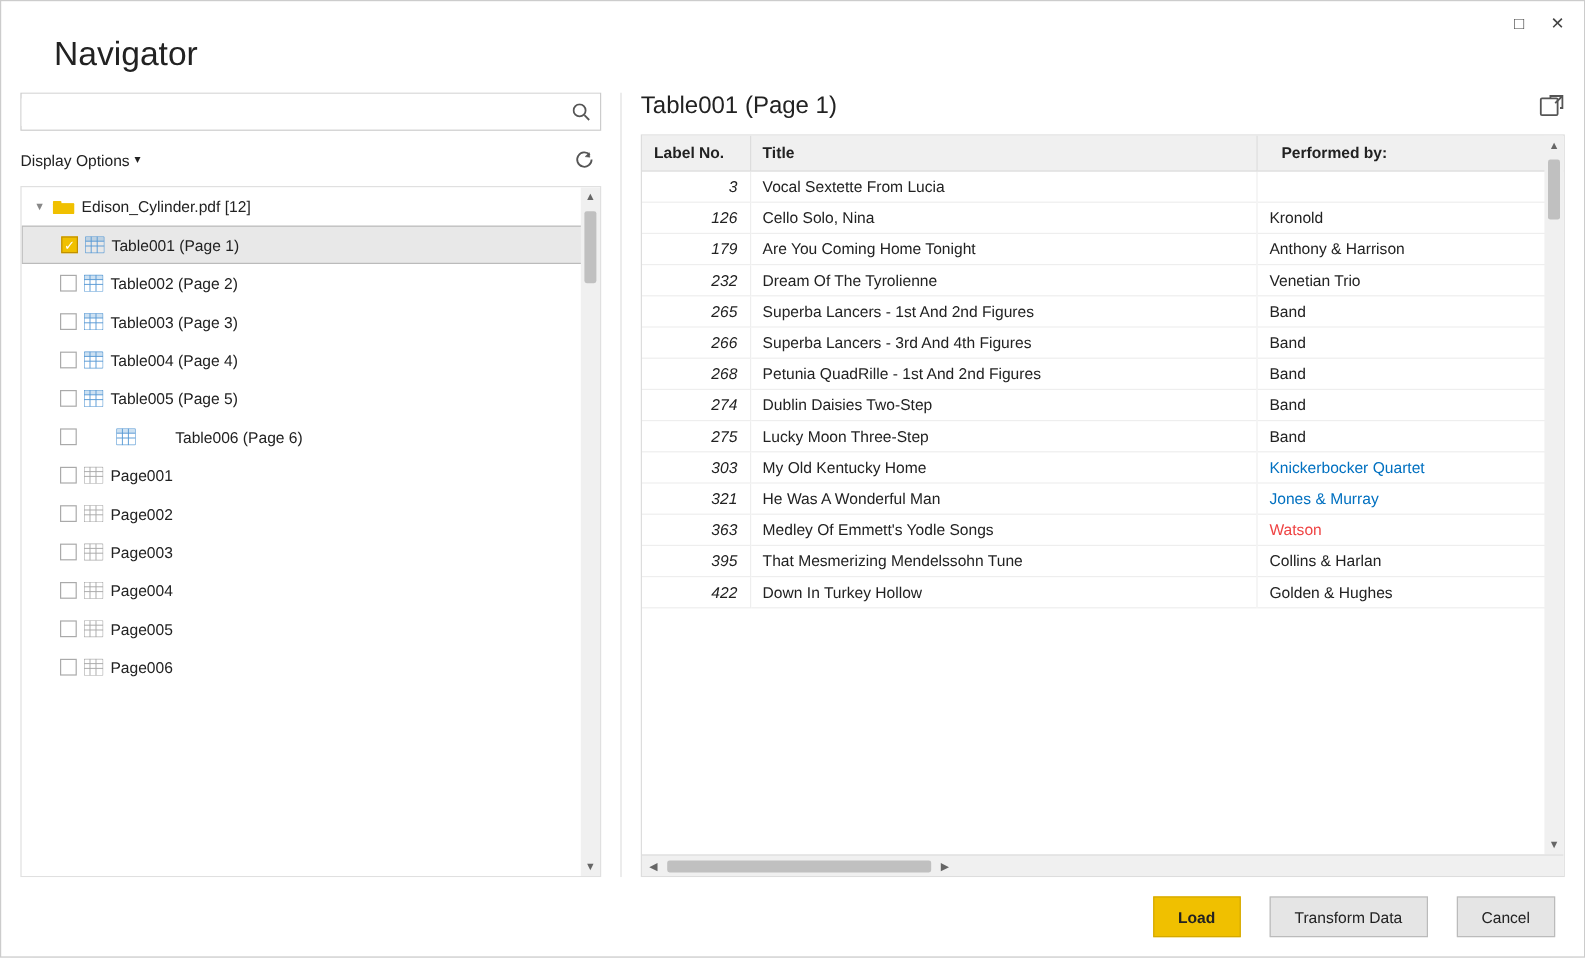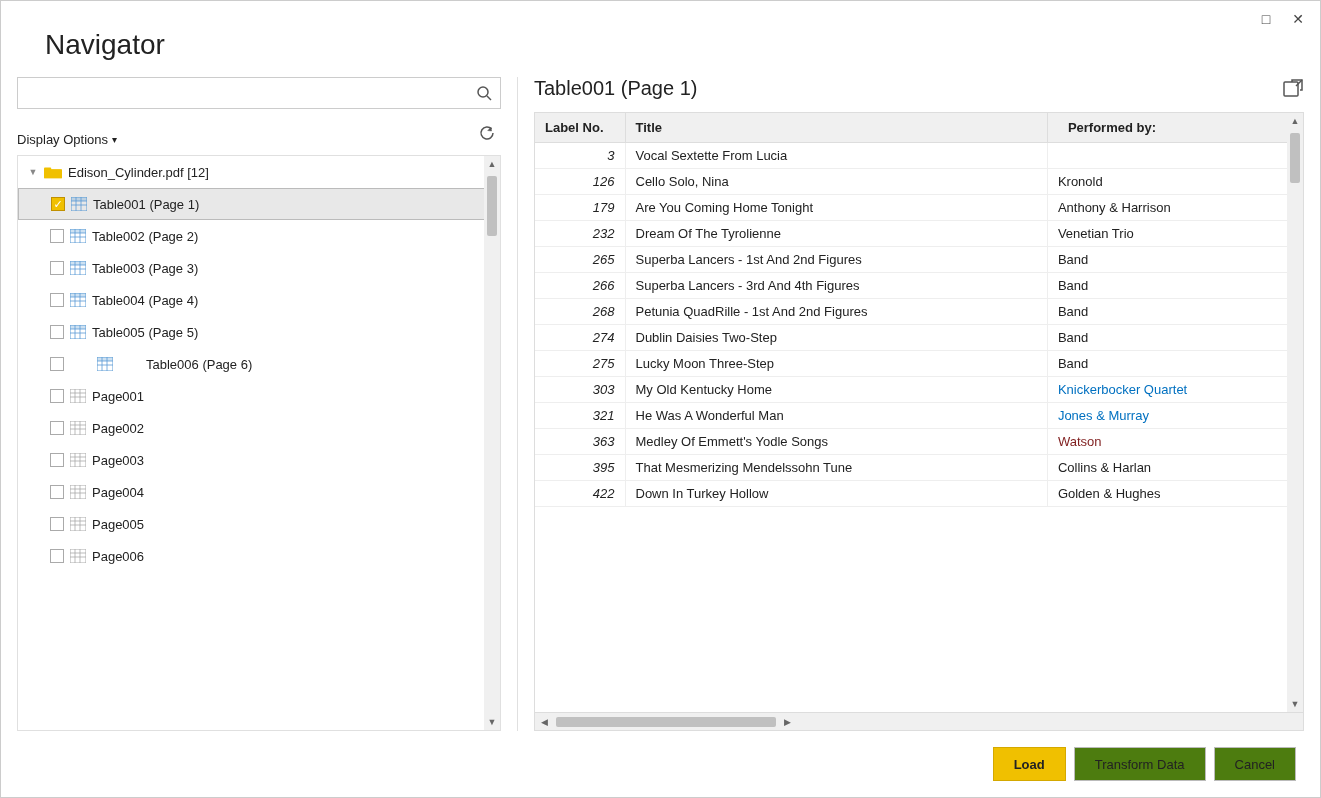--- a/index.html
+++ b/index.html
@@ -77,21 +77,21 @@
       width: 32px; height: 32px;
       display: flex; align-items: center; justify-content: center;
       background: none;
       border: none;
       cursor: pointer;
       color: #555;
       font-size: 15px;
     }
     .display-options-row {
       display: flex;
-      align-items: flex-end;
+      align-items: center;
       justify-content: space-between;
       margin-bottom: 8px;
     }
     .display-options-btn {
       display: flex; align-items: center; gap: 4px;
       font-size: 13px; color: #222;
       background: none; border: none; cursor: pointer;
       font-family: inherit;
     }
     .display-options-btn .chevron {
@@ -244,31 +244,31 @@
       width: 220px;
       margin: 0 4px;
     }
 
     
     .dialog-footer {
       display: flex;
       justify-content: flex-end;
       align-items: center;
       padding: 16px 24px;
-      gap: 8px;
+      gap: 24px;
       flex-shrink: 0;
     }
     .btn {
       height: 34px;
       padding: 0 20px;
       font-size: 13px;
       font-family: inherit;
       cursor: pointer;
       border: 1px solid #bbb;
-      background: #4d7c0f;
+      background: #e5e5e5;
       color: #222;
     }
     .btn.primary {
       background: #f0c000;
       border-color: #d4a800;
       color: #222;
       font-weight: 600;
     }
 
     
@@ -550,21 +550,21 @@
                   <td style="color: rgb(0, 112, 192);">Knickerbocker Quartet</td>
                 </tr>
                 <tr>
                   <td class="num">321</td>
                   <td>He Was A Wonderful Man</td>
                   <td style="color: rgb(0, 112, 192);">Jones &amp; Murray</td>
                 </tr>
                 <tr>
                   <td class="num">363</td>
                   <td>Medley Of Emmett's Yodle Songs</td>
-                  <td style="color: #7f1d1d;">Watson</td>
+                  <td style="color: #ef4444;">Watson</td>
                 </tr>
                 <tr>
                   <td class="num">395</td>
                   <td>That Mesmerizing Mendelssohn Tune</td>
                   <td>Collins &amp; Harlan</td>
                 </tr>
                 <tr>
                   <td class="num">422</td>
                   <td>Down In Turkey Hollow</td>
                   <td>Golden &amp; Hughes</td>

